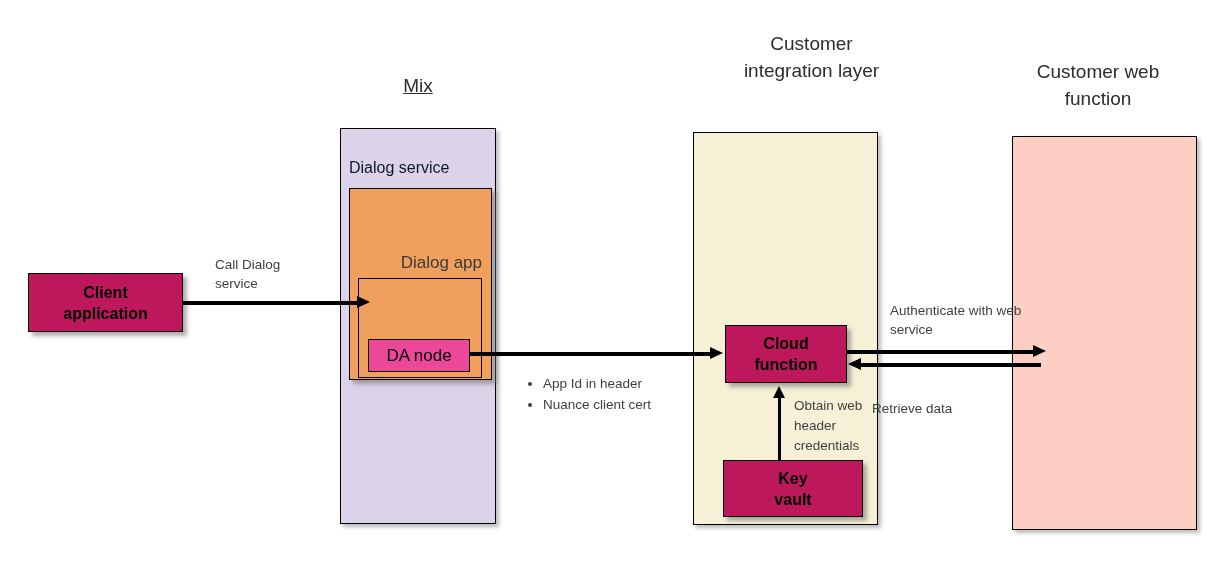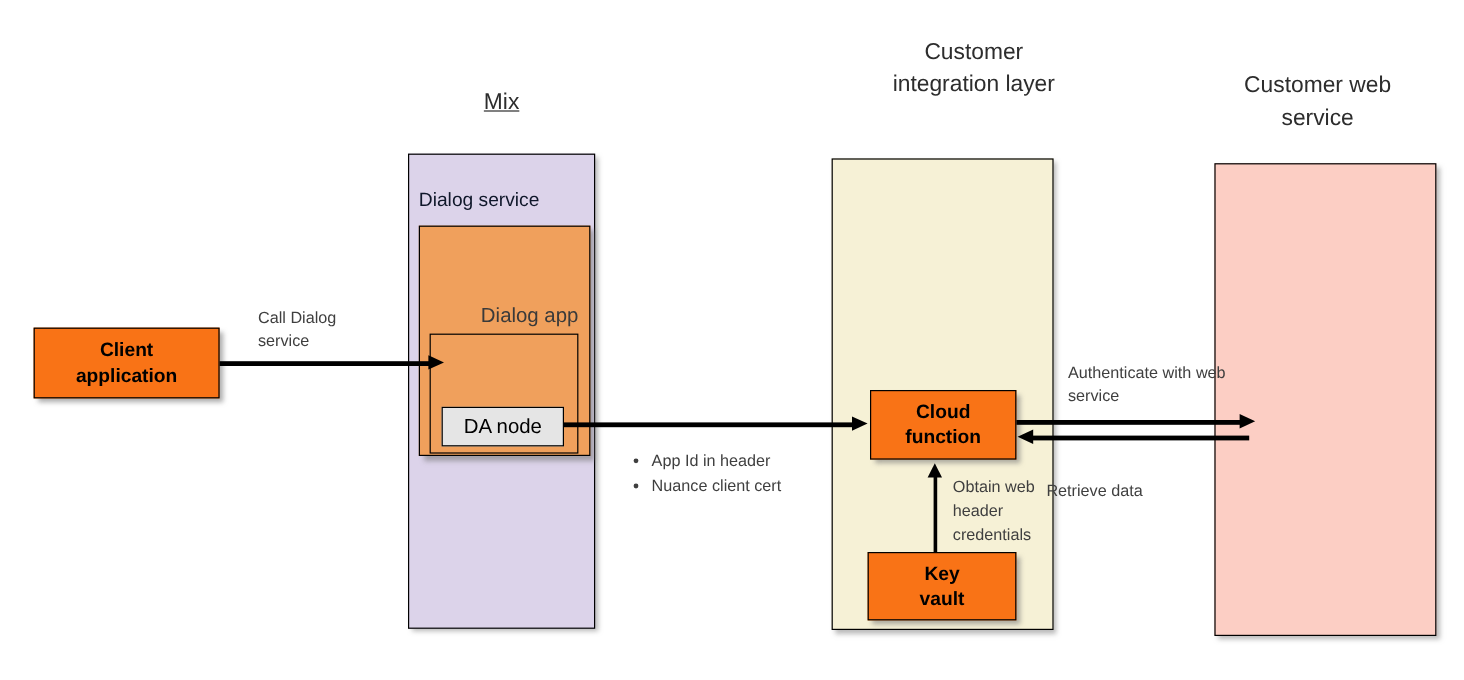--- a/index.html
+++ b/index.html
@@ -32,35 +32,35 @@
     border: 1px solid #000000;
     box-shadow: 3px 3px 4px rgba(130,130,130,0.55);
   }
   .box-mix         { left: 340px;  top: 128px; width: 156px; height: 396px; background: #DCD3EA; }
   .box-integration { left: 693px;  top: 132px; width: 185px; height: 393px; background: #F6F1D6; }
   .box-webservice  { left: 1012px; top: 136px; width: 185px; height: 394px; background: #FCCEC4; }
 
   
   .node {
     position: absolute;
-    background: #f97316;
+    background: #be185d;
     border: 1px solid #000000;
     box-shadow: 4px 4px 4px rgba(120,120,120,0.6);
     display: flex;
     align-items: center;
     justify-content: center;
     text-align: center;
     font-weight: bold;
     font-size: 16px;
     line-height: 21px;
     color: #000000;
   }
   .node-client   { left: 28px;  top: 273px; width: 155px; height: 59px; padding: 0 18px; }
   .node-cloud    { left: 725px; top: 325px; width: 122px; height: 58px; padding: 16px 24px; }
-  .node-keyvault { left: 723px; top: 460px; width: 124px; height: 57px; padding: 0 34px; }
+  .node-keyvault { left: 723px; top: 460px; width: 140px; height: 57px; padding: 0 34px; }
 
   .dialog-container {
     position: absolute;
     left: 349px; top: 188px; width: 143px; height: 192px;
     background: #F0A05C;
     border: 1px solid #000000;
     box-shadow: 4px 4px 4px rgba(120,120,120,0.6);
   }
   .dialog-service-label {
     position: absolute;
@@ -78,21 +78,21 @@
     color: #3a3a3a;
   }
   .dialog-app-box {
     position: absolute;
     left: 358px; top: 278px; width: 124px; height: 100px;
     border: 1px solid #000000;
   }
   .da-node {
     position: absolute;
     left: 368px; top: 339px; width: 102px; height: 33px;
-    background: #e5e5e5;
+    background: #ec4899;
     border: 1px solid #000000;
     display: flex;
     align-items: center;
     justify-content: center;
     font-size: 17px;
     color: #000000;
   }
 
   
   .note {
@@ -143,21 +143,21 @@
     border-bottom: 12px solid #000000;
   }
 </style>
 </head>
 <body>
 
 <div class="canvas">
 
   <div class="col-title title-mix">Mix</div>
   <div class="col-title title-integration">Customer integration layer</div>
-  <div class="col-title title-webservice">Customer web service</div>
+  <div class="col-title title-webservice">Customer web function</div>
 
   <div class="colbox box-mix"></div>
   <div class="colbox box-integration"></div>
   <div class="colbox box-webservice"></div>
 
   <div class="dialog-service-label">Dialog service</div>
   <div class="dialog-container"></div>
   <div class="dialog-app-label">Dialog app</div>
   <div class="dialog-app-box"></div>
   <div class="da-node">

